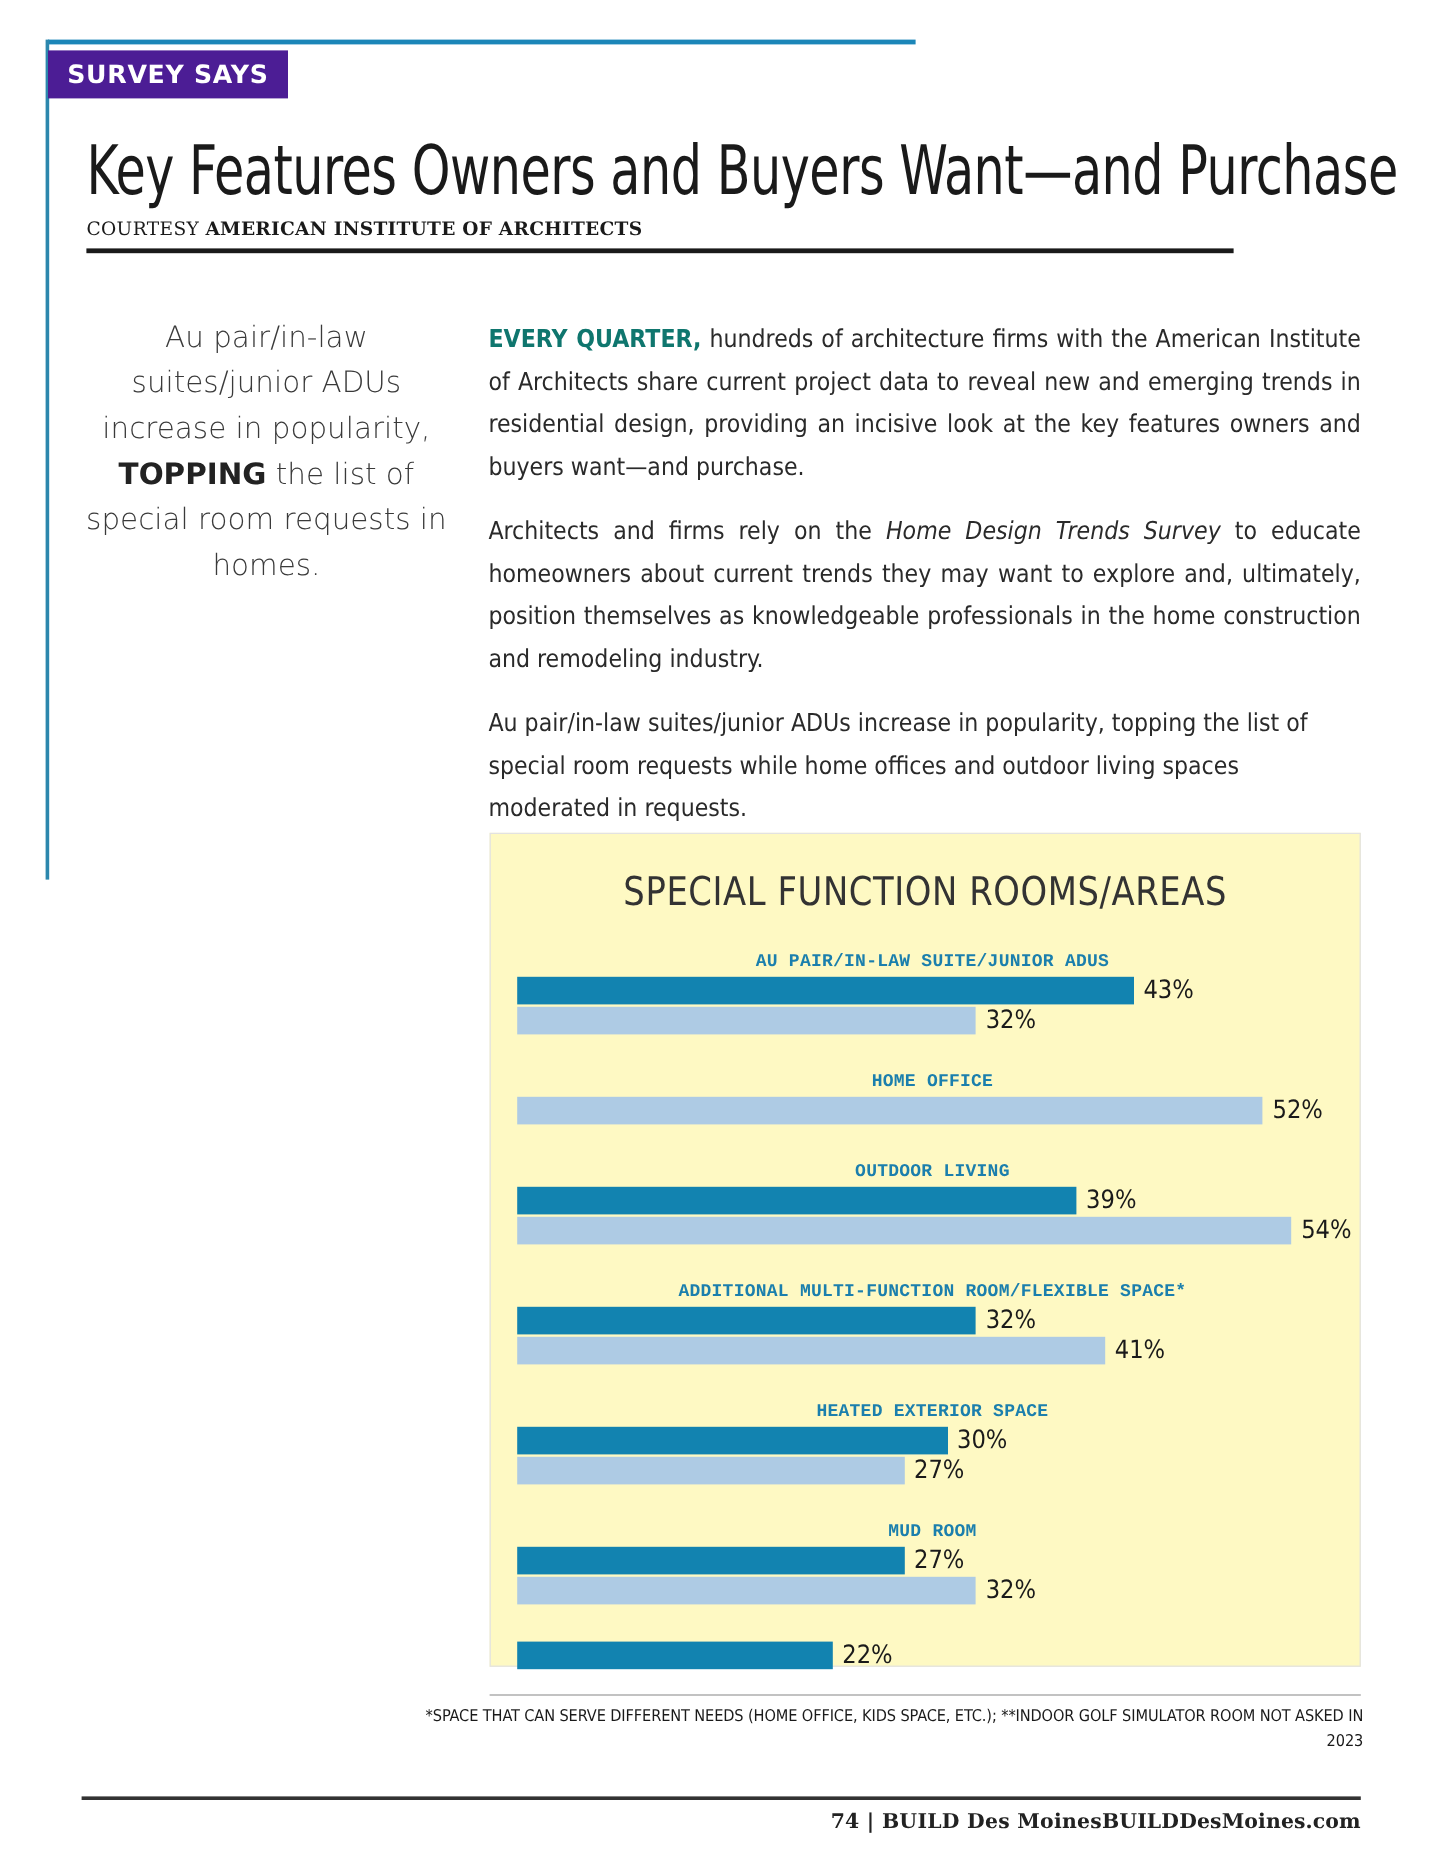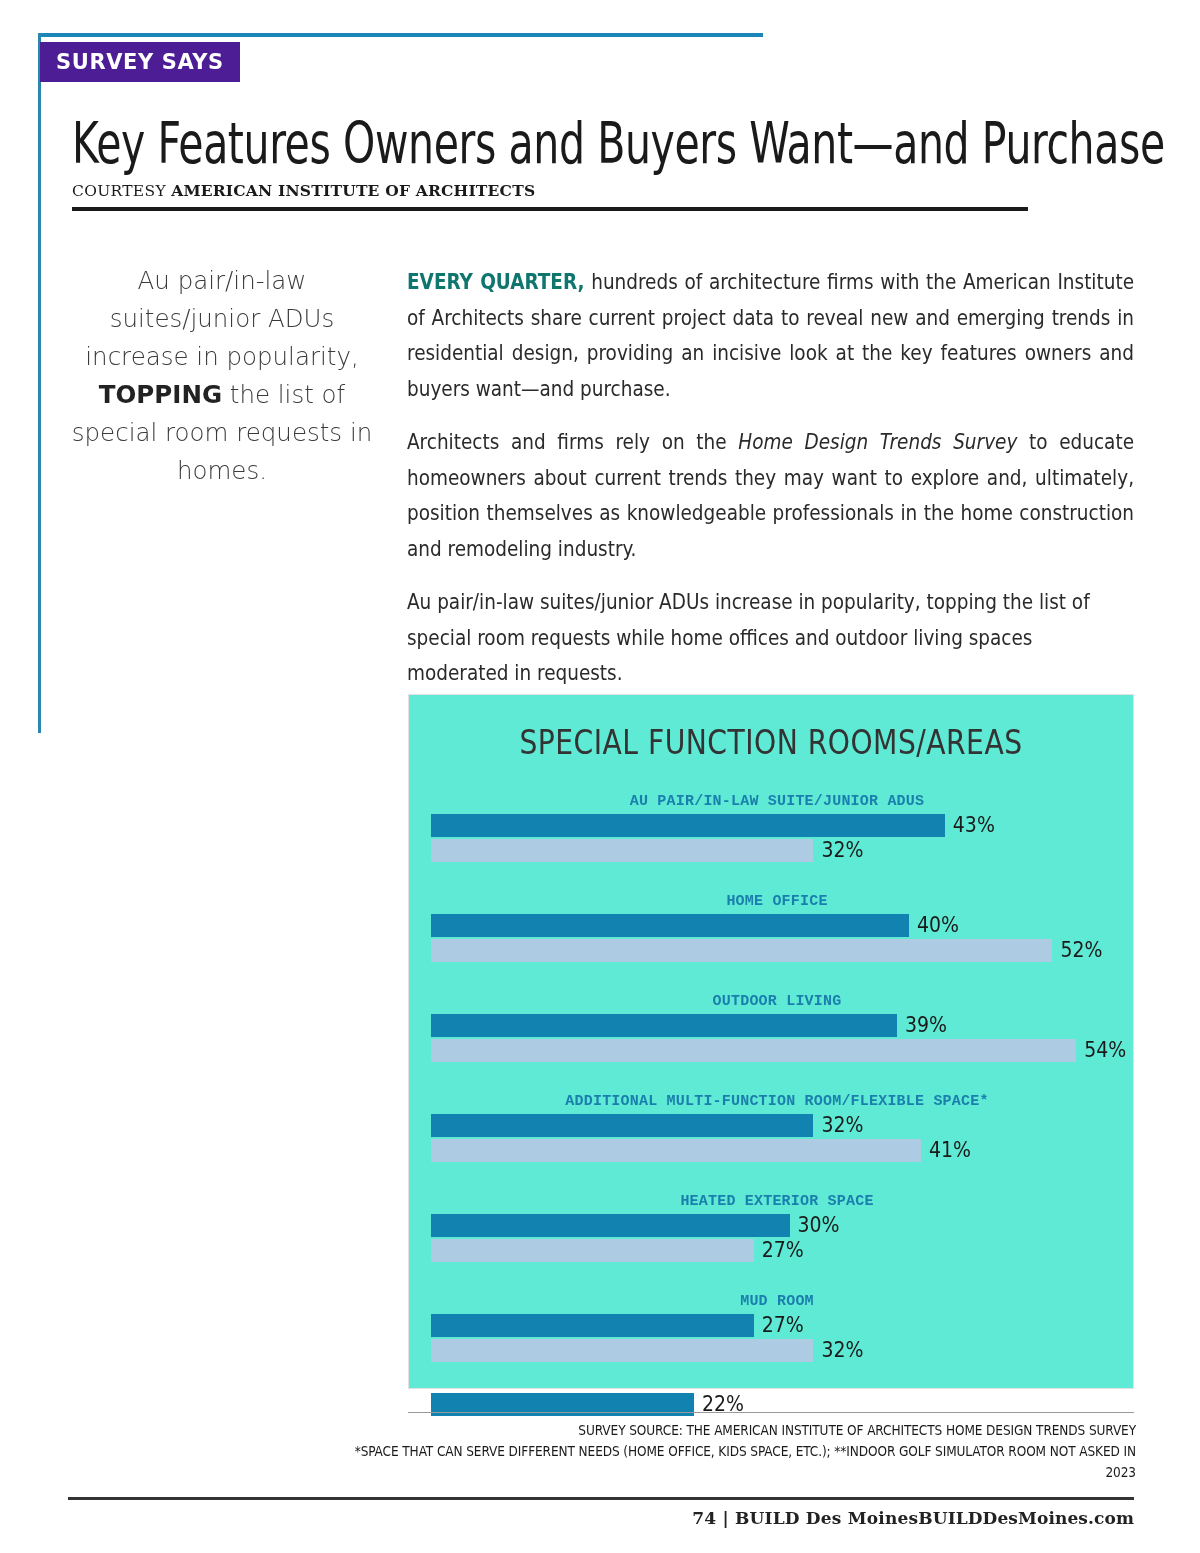--- a/index.html
+++ b/index.html
@@ -130,21 +130,21 @@
   .body-col b { font-weight: bold; color: #0f766e; }
   .body-col i { font-style: italic; }
 
   
   .chart-panel {
     position: absolute;
     left: 408px;
     top: 694px;
     width: 726px;
     height: 695px;
-    background: #5eead4;
+    background: #fef9c3;
     border: 1px solid #e2e2e2;
   }
 
   .chart-title {
     position: absolute;
     left: 0;
     right: 0;
     top: 28px;
     text-align: center;
     font-family: "Liberation Sans Narrow", "DejaVu Sans Condensed", "Liberation Sans", sans-serif;
@@ -285,24 +285,20 @@
           <span class="bar-value">43%</span>
         </div>
         <div class="bar-row">
           <div class="bar light" style="width: 382.4px;"></div>
           <span class="bar-value">32%</span>
         </div>
       </div>
       <div class="bar-group">
         <div class="bar-label">HOME OFFICE</div>
         <div class="bar-row">
-          <div class="bar dark" style="width: 478px;"></div>
-          <span class="bar-value">40%</span>
-        </div>
-        <div class="bar-row">
           <div class="bar light" style="width: 621.4px;"></div>
           <span class="bar-value">52%</span>
         </div>
       </div>
       <div class="bar-group">
         <div class="bar-label">OUTDOOR LIVING</div>
         <div class="bar-row">
           <div class="bar dark" style="width: 466.05px;"></div>
           <span class="bar-value">39%</span>
         </div>
@@ -348,21 +344,20 @@
         <div class="bar-row">
           <div class="bar dark" style="width: 262.9px;"></div>
           <span class="bar-value">22%</span>
         </div>
       </div>
     </div>
 </div>
 
 <div class="source-rule"></div>
 <div class="source-note">
-  <div>SURVEY SOURCE: THE AMERICAN INSTITUTE OF ARCHITECTS HOME DESIGN TRENDS SURVEY</div>
   <div>*SPACE THAT CAN SERVE DIFFERENT NEEDS (HOME OFFICE, KIDS SPACE, ETC.); **INDOOR GOLF SIMULATOR ROOM NOT ASKED IN 2023</div>
 </div>
 
 <div class="footer-rule"></div>
 <div class="footer">
   <div class="footer-left">74  |  BUILD Des Moines</div>
   <div class="footer-right">BUILDDesMoines.com</div>
 </div>
 
 </body></html>

